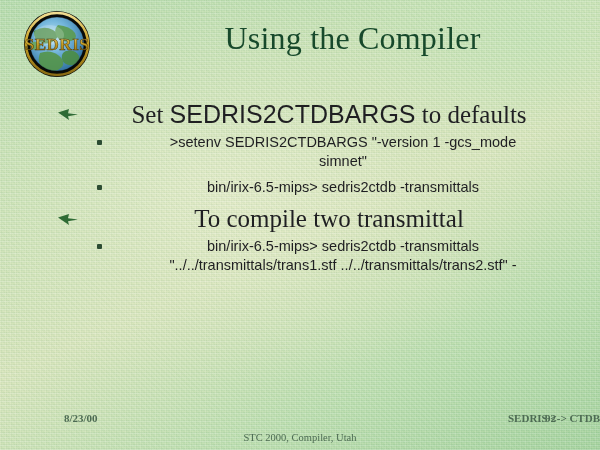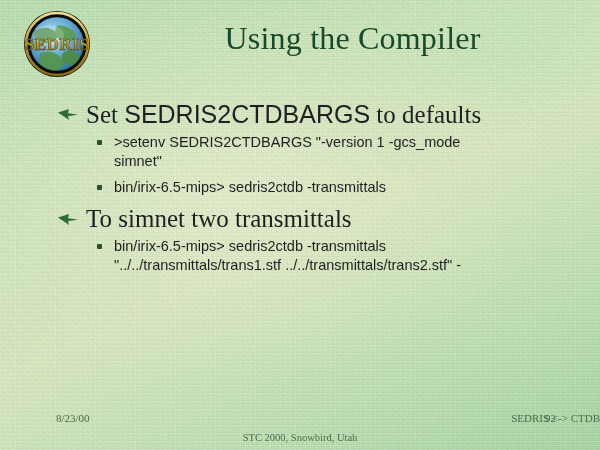--- a/index.html
+++ b/index.html
@@ -100,38 +100,39 @@
   .lvl2 .sq {
     position: absolute;
     left: 41px;
     top: 7px;
     width: 5px;
     height: 5px;
     background: #2c4c33;
     border-radius: 1px;
   }
 
-  .grp { margin-bottom: 7px; }
+  .grp { margin-bottom: 7px; text-align: center; }
 
   
   #footer {
     position: absolute;
     left: 0;
     right: 0;
     bottom: 0;
     height: 48px;
     font-family: "Liberation Serif", serif;
     font-size: 11px;
     color: #4d6b53;
   }
   #footer .row1 {
     position: absolute;
-    left: 8px; right: 0;
+    left: 16px; right: 0;
     top: 10px;
     height: 14px;
+    font-weight: bold;
   }
   #f-date { position: absolute; left: 48px; top: 0; }
   #f-center { position: absolute; left: 0; right: 0; top: 0; text-align: right; }
   #f-page { position: absolute; right: 44px; top: 0; }
   #f-sub {
     position: absolute;
     left: 0; right: 0;
     top: 30px;
     text-align: center;
     font-size: 10.5px;
@@ -211,34 +212,34 @@
         </div>
       </div>
 
       <div class="grp">
         <div class="lvl1">
           <span class="arrow">
             <svg width="20" height="13" viewBox="0 0 20 13" aria-hidden="true">
               <path d="M0 4.5 L11 1 L10 5.2 L20 6.5 L10 8.2 L11 12 Z" fill="currentColor"></path>
             </svg>
           </span>
-          <span>To simnet two transmittals</span>
+          <span>To compile two transmittal</span>
         </div>
         <div class="lvl2">
           <span class="sq"></span>
           <div>bin/irix-6.5-mips&gt; sedris2ctdb -transmittals</div>
           <div>"../../transmittals/trans1.stf ../../transmittals/trans2.stf" -</div>
         </div>
       </div>
 
     </div>
 
     <div id="footer">
       <div class="row1">
         <span id="f-date">8/23/00</span>
         <span id="f-center">SEDRIS &lt;-&gt; CTDB</span>
         <span id="f-page">92</span>
       </div>
-      <div id="f-sub">STC 2000, Snowbird, Utah</div>
+      <div id="f-sub">STC 2000, Compiler, Utah</div>
     </div>
 
   </div>
 </div>
 
 </body></html>

